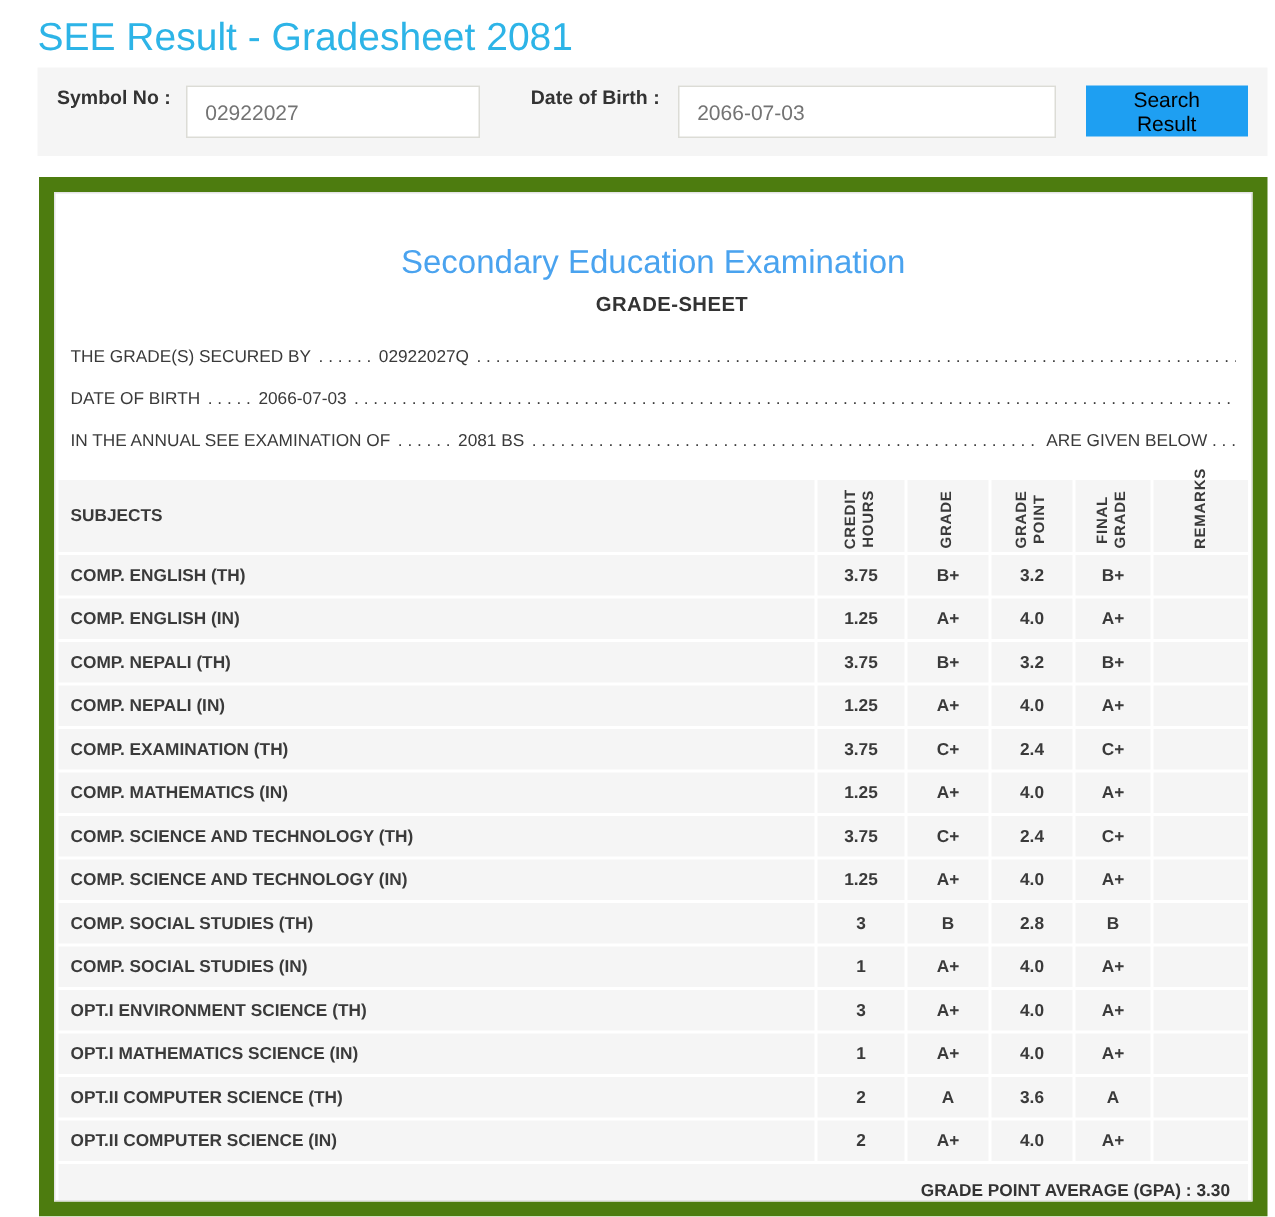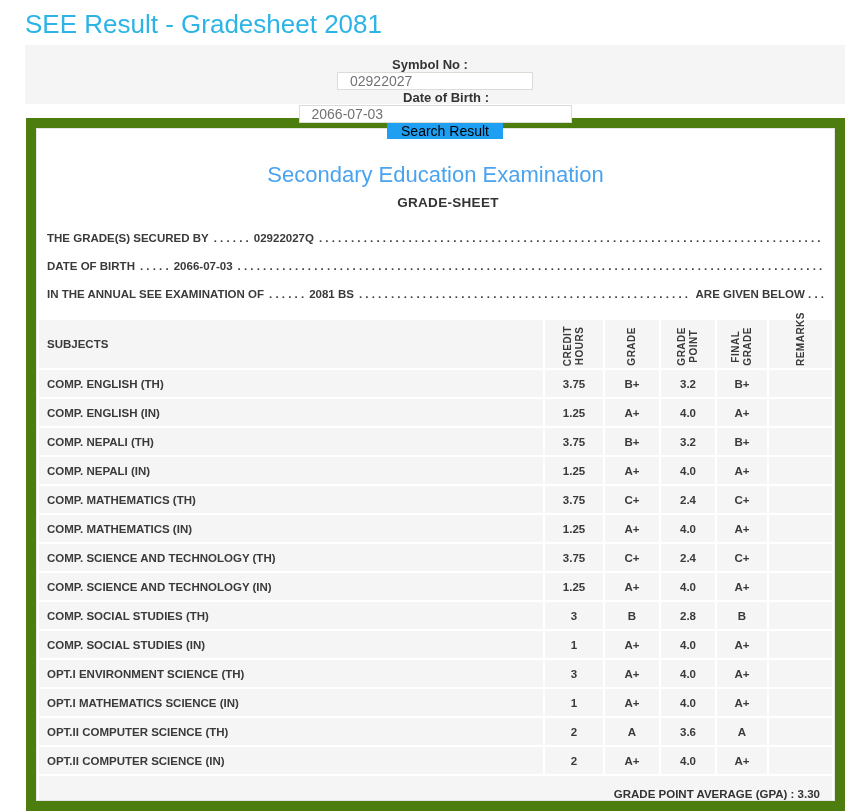--- a/index.html
+++ b/index.html
@@ -17,23 +17,21 @@
     line-height: 30px;
     font-weight: 400;
     color: #2db4e7;
   }
   
   .search-bar {
     margin: 6px 5px 0 25px;
     height: 59px;
     background: #f5f5f5;
     display: flex;
-    align-items: center;
     padding: 12px 13px;
-    flex-direction: column;
   }
   .search-bar label {
     font-size: 13px;
     font-weight: 700;
     color: #333333;
     white-space: nowrap;
   }
   .lbl-symbol { margin-right: 10px; }
   .lbl-dob { margin-left: 34px; margin-right: 12px; }
   .search-bar input {
@@ -90,21 +88,21 @@
     color: #333333;
     padding-left: 25px;
   }
   
   .info-block { margin: 14px 10px 0 10px; }
   .info-line {
     display: flex;
     align-items: baseline;
     line-height: 28px;
     font-size: 11.5px;
-    font-weight: 700;
+    font-weight: 400;
     color: #3a3a3a;
     white-space: nowrap;
     overflow: hidden;
   }
   .il-dots { margin: 0 5px; }
   .il-value { margin-right: 5px; }
   .il-fill {
     flex: 1 1 0;
     overflow: hidden;
     white-space: nowrap;
@@ -262,21 +260,21 @@
           </tr>
           <tr>
             <td class="subject">COMP. NEPALI (IN)</td>
             <td class="c">1.25</td>
             <td class="c">A+</td>
             <td class="c">4.0</td>
             <td class="c">A+</td>
             <td class="c"></td>
           </tr>
           <tr>
-            <td class="subject">COMP. MATHEMATICS (TH)</td>
+            <td class="subject">COMP. EXAMINATION (TH)</td>
             <td class="c">3.75</td>
             <td class="c">C+</td>
             <td class="c">2.4</td>
             <td class="c">C+</td>
             <td class="c"></td>
           </tr>
           <tr>
             <td class="subject">COMP. MATHEMATICS (IN)</td>
             <td class="c">1.25</td>
             <td class="c">A+</td>

